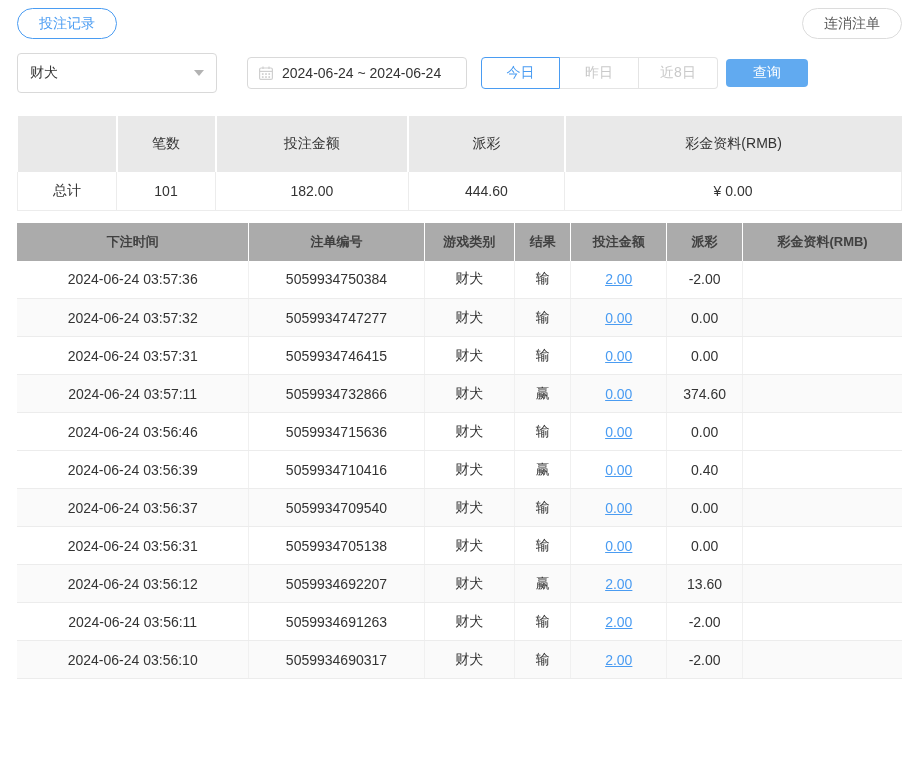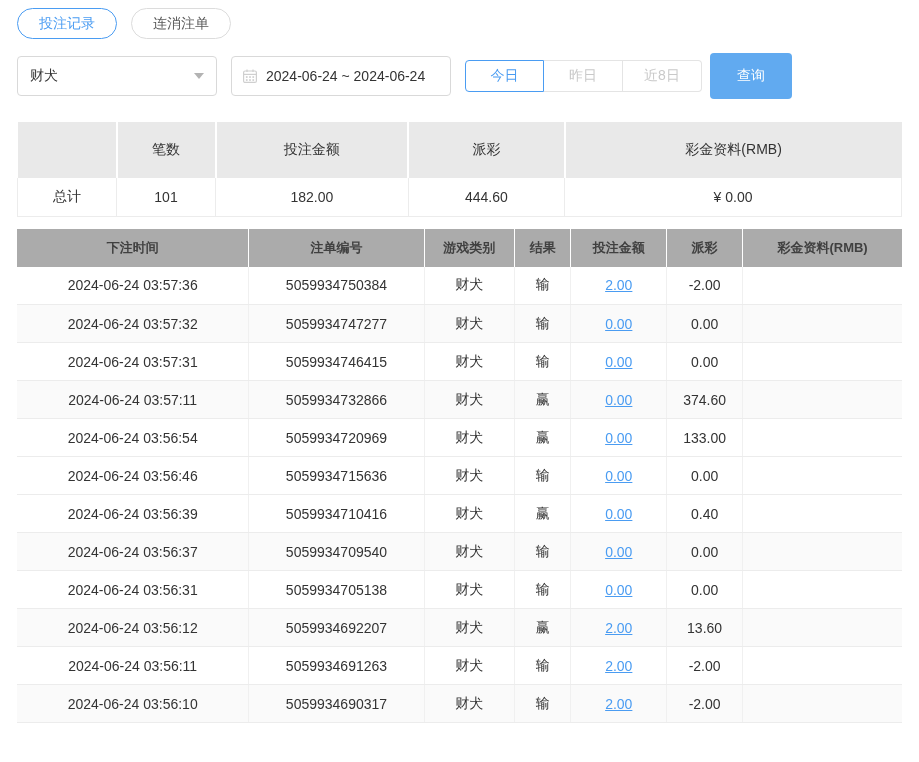--- a/index.html
+++ b/index.html
@@ -5,21 +5,21 @@
   * { box-sizing: border-box; margin: 0; padding: 0; }
   html, body { width: 919px; height: 762px; overflow: hidden; }
   body {
     background: #fff;
     font-family: "Liberation Sans", "DejaVu Sans", sans-serif;
     color: #333;
   }
   .page { padding: 8px 17px 0 17px; }
 
   
-  .tabs-row { display: flex; gap: 14px; align-items: center; }
+  .tabs-row { display: flex; gap: 14px; align-items: center; justify-content: space-between; }
   .tab {
     height: 31px; padding: 0 21px; border-radius: 16px;
     border: 1px solid #dcdcdc; background: #fff; color: #595959;
     font-size: 14px; cursor: pointer;
     font-family: inherit;
   }
   .tab.active { border-color: #4a9cf2; color: #4a9cf2; }
 
   
   .filters-row { display: flex; align-items: center; margin-top: 14px; }
@@ -27,36 +27,36 @@
     width: 200px; height: 40px; border: 1px solid #d9d9d9; border-radius: 4px;
     display: flex; align-items: center; justify-content: space-between;
     padding: 0 12px; font-size: 14px; color: #333; cursor: pointer; background: #fff;
   }
   .chevron {
     width: 0; height: 0;
     border-left: 5px solid transparent; border-right: 5px solid transparent;
     border-top: 6px solid #b3b3b3;
   }
   .date-picker {
-    width: 220px; height: 40px; border: 1px solid #d9d9d9; border-radius: 4px;
+    width: 220px; height: 32px; border: 1px solid #d9d9d9; border-radius: 4px;
     display: flex; align-items: center; gap: 8px; padding: 0 10px;
-    margin-left: 14px; font-size: 14px; color: #333; cursor: pointer; background: #fff;
+    margin-left: 30px; font-size: 14px; color: #333; cursor: pointer; background: #fff;
   }
   .btn-group { display: flex; margin-left: 14px; }
   .range-btn {
     width: 79px; height: 32px; background: #fff;
     border: 1px solid #e4e4e4; color: #c9c9c9; font-size: 14px; cursor: pointer;
     font-family: inherit;
   }
   .range-btn + .range-btn { border-left: none; }
   .range-btn:first-child { border-radius: 4px 0 0 4px; }
   .range-btn:last-child { border-radius: 0 4px 4px 0; }
   .range-btn.active { border: 1px solid #4a9cf2; color: #4a9cf2; }
   .search-btn {
-    width: 82px; height: 46px; margin-left: 8px;
+    width: 82px; height: 28px; margin-left: 8px;
     background: #61aaf0; border: none; border-radius: 4px;
     color: #fff; font-size: 14px; cursor: pointer;
     font-family: inherit;
   }
 
   
   .summary-table {
     width: 100%; margin-top: 23px; border-collapse: collapse;
     table-layout: fixed; font-size: 14px;
   }
@@ -219,29 +219,20 @@
     <tr class="bet-row alt">
       <td>2024-06-24 03:57:11</td>
       <td>5059934732866</td>
       <td>财犬</td>
       <td>赢</td>
       <td><a class="bet-link">0.00</a></td>
       <td>374.60</td>
       <td></td>
     </tr>
 
-    <tr class="bet-row">
-      <td>2024-06-24 03:56:54</td>
-      <td>5059934720969</td>
-      <td>财犬</td>
-      <td>赢</td>
-      <td><a class="bet-link">0.00</a></td>
-      <td>133.00</td>
-      <td></td>
-    </tr>
 
 
     <tr class="bet-row">
       <td>2024-06-24 03:56:46</td>
       <td>5059934715636</td>
       <td>财犬</td>
       <td>输</td>
       <td><a class="bet-link">0.00</a></td>
       <td>0.00</td>
       <td></td>

